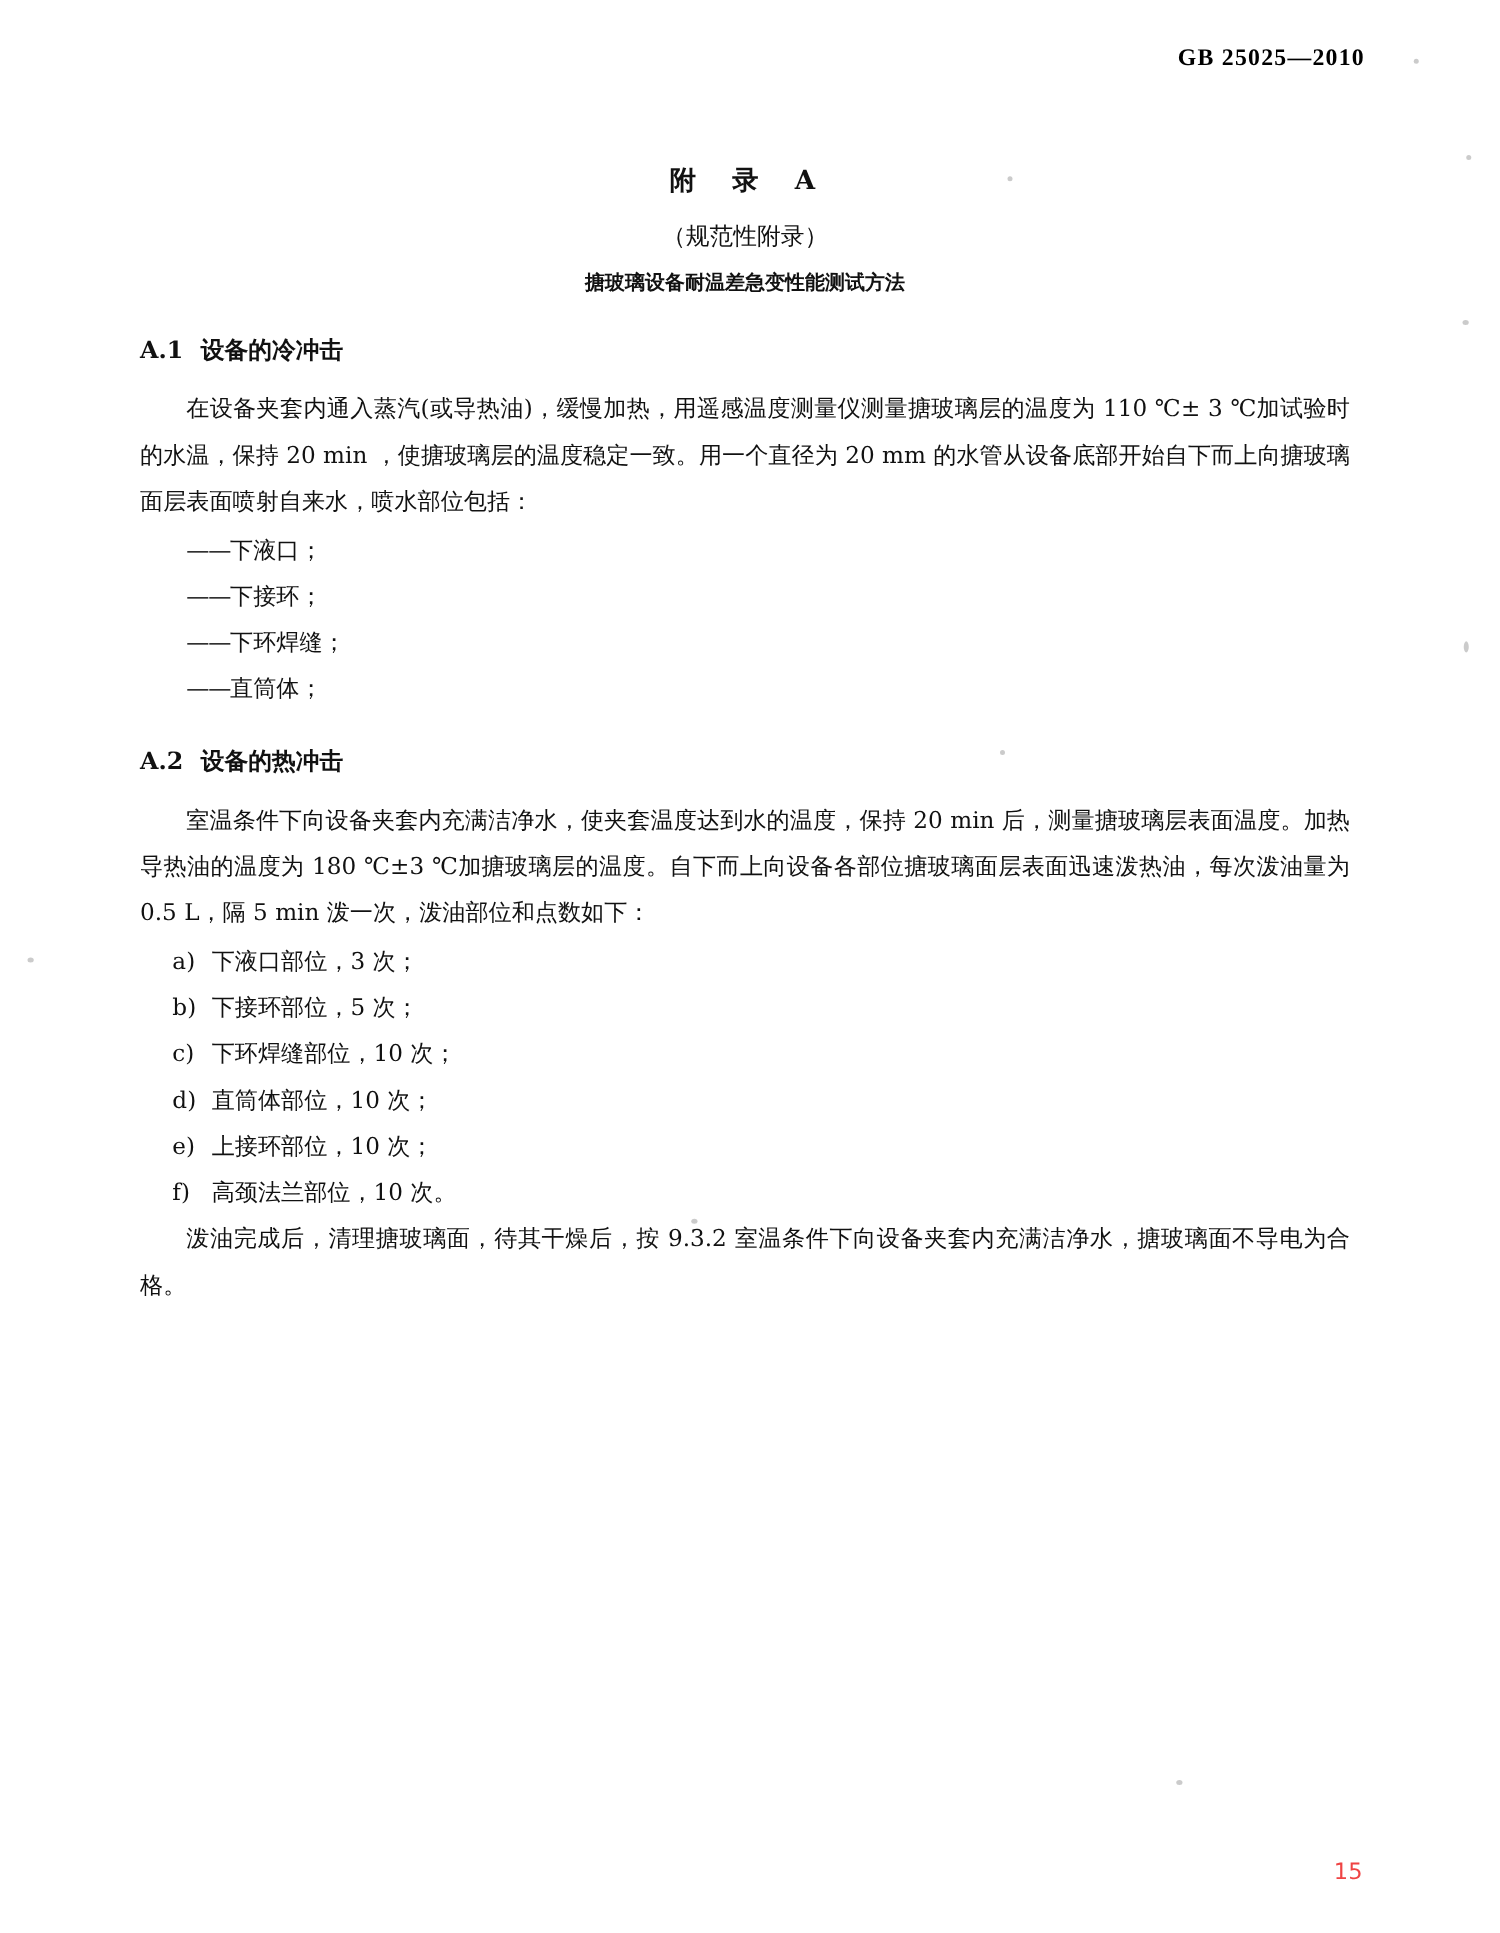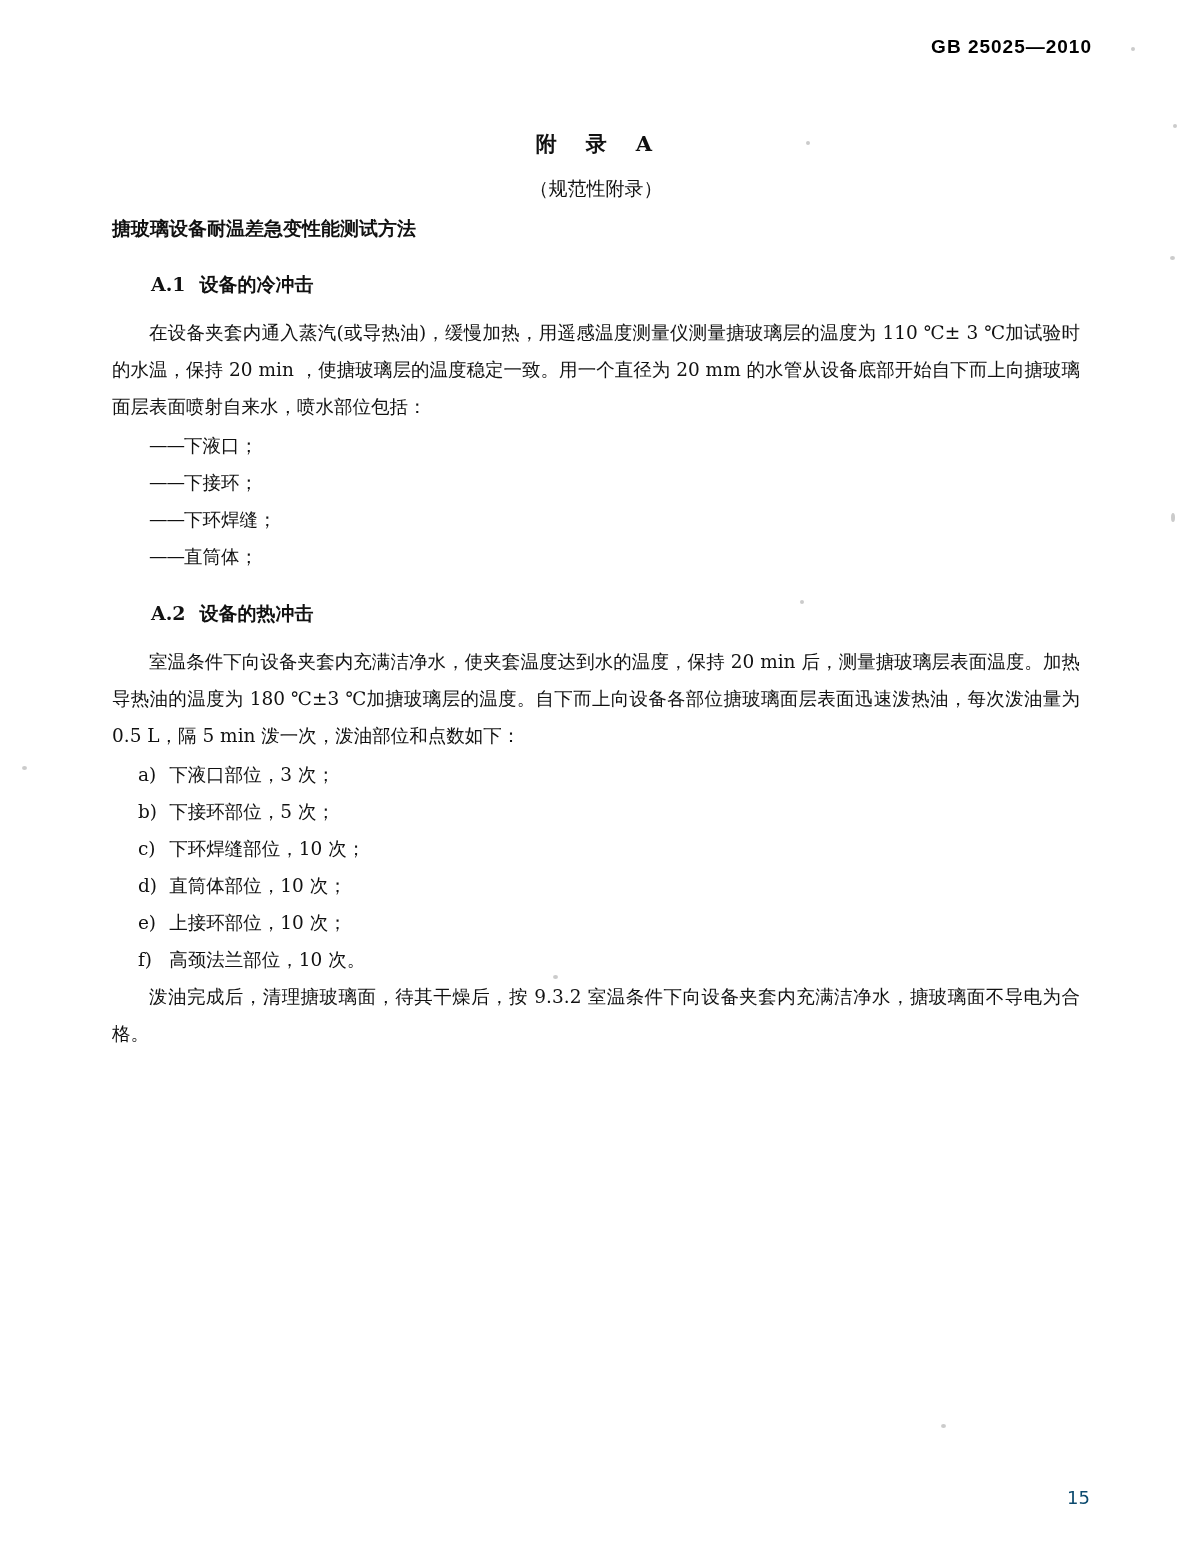--- a/index.html
+++ b/index.html
@@ -13,21 +13,21 @@
     height: 1546px;
     background: #ffffff;
     font-family: "DejaVu Serif", "Liberation Serif", serif;
     color: #111111;
     overflow: hidden;
   }
   .header {
     position: absolute;
     top: 36px;
     right: 108px;
-    font-family: Liberation Sans, sans-serif;
+    font-family: Liberation Serif, serif;
     font-size: 19px;
     font-weight: bold;
     letter-spacing: 1px;
     color: #000;
   }
   .content {
     position: absolute;
     left: 112px;
     top: 130px;
     width: 968px;
@@ -39,32 +39,32 @@
     letter-spacing: 4px;
     margin: 0 0 18px 0;
   }
   .annex-sub {
     text-align: center;
     font-size: 19px;
     font-weight: normal;
     margin: 0 0 14px 0;
   }
   .annex-name {
-    font-size: 19px;
+    text-align: center;
+    font-size: 16px;
     font-weight: bold;
     margin: 0 0 30px 0;
   }
   .clause-head {
     font-size: 19px;
     font-weight: bold;
     margin: 26px 0 16px 0;
   }
   .clause-head .num {
     margin-right: 14px;
-    margin-left: 39px;
   }
   p.body {
     font-size: 18.5px;
     line-height: 2.0;
     margin: 0 0 2px 0;
     text-align: justify;
     text-justify: inter-ideograph;
     text-indent: 2em;
   }
   .dash-list {
@@ -95,21 +95,21 @@
     position: absolute;
     left: 1.4em;
     top: 0;
   }
   .page-number {
     position: absolute;
     bottom: 38px;
     right: 110px;
     font-family: "DejaVu Sans", "Liberation Sans", sans-serif;
     font-size: 18px;
-    color: #0c4a6e;
+    color: #ef4444;
   }
   .speck {
     position: absolute;
     background: #b9b9b9;
     border-radius: 50%;
     opacity: .75;
   }
 </style>
 </head>
 <body>

